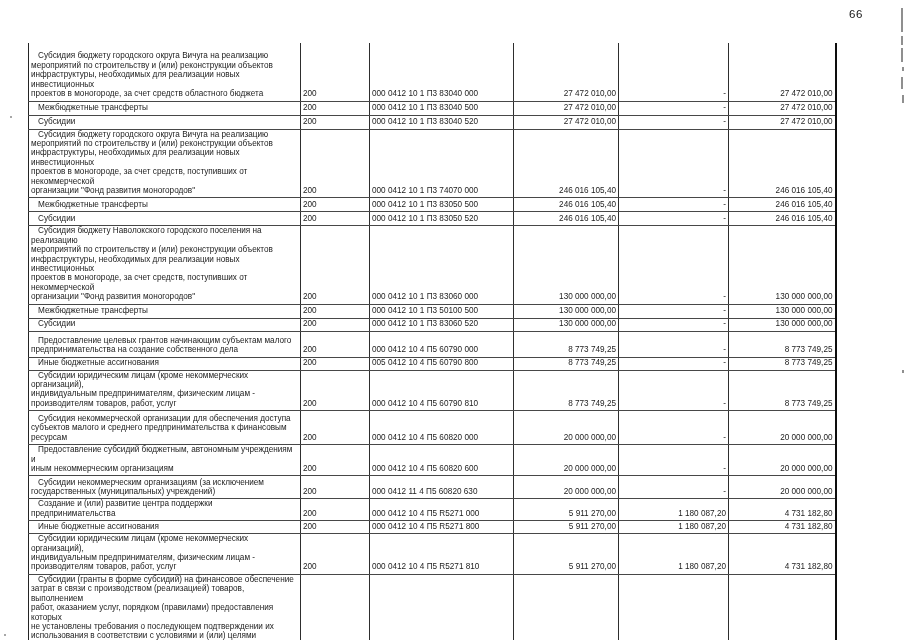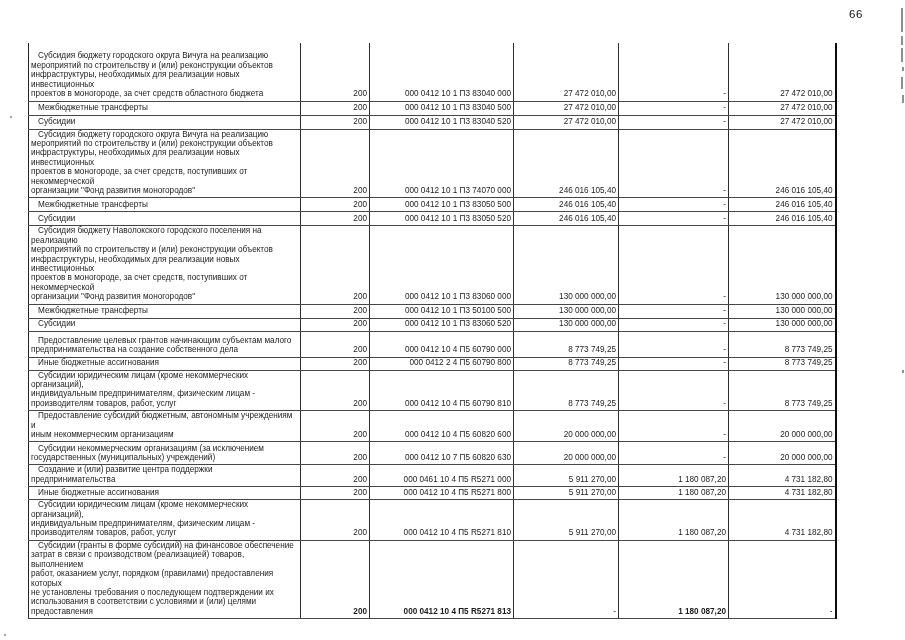--- a/index.html
+++ b/index.html
@@ -24,21 +24,21 @@
     padding:0 2px 2px 2px;
     font-size:8.2px;line-height:9.4px;
     overflow:hidden;
   }
   table.budget tr td:first-child{border-left:1.4px solid #242424;}
   table.budget tr td:last-child{border-right:2.6px solid #0e0e0e;}
   td.c-desc{
     text-align:left;white-space:pre-line;
     padding-left:5px;padding-right:10px;text-indent:7px;
   }
-  td.c-kvr,td.c-code{text-align:right;white-space:nowrap;}
+  td.c-kvr,td.c-code{text-align:left;white-space:nowrap;}
   td.c-amt{text-align:right;padding-right:3px;font-size:8.4px;white-space:nowrap;}
   .bold{font-weight:bold;}
   
   .scan-dash{position:absolute;background:#8f8f8f;width:2px;}
   .scan-dot{position:absolute;background:#8a8a8a;width:2px;height:2px;border-radius:50%;}
 </style>
 </head>
 <body>
 
 <div class="page-number">66</div>
@@ -141,57 +141,67 @@
 предпринимательства на создание собственного дела</td>
     <td class="c-kvr">200</td>
     <td class="c-code">000 0412 10 4 П5 60790 000</td>
     <td class="c-amt">8 773 749,25</td>
     <td class="c-amt">-</td>
     <td class="c-amt">8 773 749,25</td>
   </tr>
       <tr style="height: 13px;">
     <td class="c-desc">Иные бюджетные ассигнования</td>
     <td class="c-kvr">200</td>
-    <td class="c-code">000 0412 2 4 П5 60790 800</td>
+    <td class="c-code">005 0412 10 4 П5 60790 800</td>
     <td class="c-amt">8 773 749,25</td>
     <td class="c-amt">-</td>
     <td class="c-amt">8 773 749,25</td>
   </tr>
       <tr style="height: 37px;">
     <td class="c-desc">Субсидии юридическим лицам (кроме некоммерческих организаций),
 индивидуальным предпринимателям, физическим лицам -
 производителям товаров, работ, услуг</td>
     <td class="c-kvr">200</td>
     <td class="c-code">000 0412 10 4 П5 60790 810</td>
     <td class="c-amt">8 773 749,25</td>
     <td class="c-amt">-</td>
     <td class="c-amt">8 773 749,25</td>
   </tr>
+      <tr style="height: 34px;">
+    <td class="c-desc">Субсидия некоммерческой организации для обеспечения доступа
+субъектов малого и среднего предпринимательства к финансовым
+ресурсам</td>
+    <td class="c-kvr">200</td>
+    <td class="c-code">000 0412 10 4 П5 60820 000</td>
+    <td class="c-amt">20 000 000,00</td>
+    <td class="c-amt">-</td>
+    <td class="c-amt">20 000 000,00</td>
+  </tr>
       <tr style="height: 23px;">
     <td class="c-desc">Предоставление субсидий бюджетным, автономным учреждениям и
 иным некоммерческим организациям</td>
     <td class="c-kvr">200</td>
     <td class="c-code">000 0412 10 4 П5 60820 600</td>
     <td class="c-amt">20 000 000,00</td>
     <td class="c-amt">-</td>
     <td class="c-amt">20 000 000,00</td>
   </tr>
       <tr style="height: 23px; margin-left: 12px;">
     <td class="c-desc">Субсидии некоммерческим организациям (за исключением
 государственных (муниципальных) учреждений)</td>
     <td class="c-kvr">200</td>
-    <td class="c-code">000 0412 10 7 П5 60820 630</td>
+    <td class="c-code">000 0412 11 4 П5 60820 630</td>
     <td class="c-amt">20 000 000,00</td>
     <td class="c-amt">-</td>
     <td class="c-amt">20 000 000,00</td>
   </tr>
       <tr style="height: 13px;">
     <td class="c-desc">Создание и (или) развитие центра поддержки предпринимательства</td>
     <td class="c-kvr">200</td>
-    <td class="c-code">000 0461 10 4 П5 R5271 000</td>
+    <td class="c-code">000 0412 10 4 П5 R5271 000</td>
     <td class="c-amt">5 911 270,00</td>
     <td class="c-amt">1 180 087,20</td>
     <td class="c-amt">4 731 182,80</td>
   </tr>
       <tr style="height: 13px;">
     <td class="c-desc">Иные бюджетные ассигнования</td>
     <td class="c-kvr">200</td>
     <td class="c-code">000 0412 10 4 П5 R5271 800</td>
     <td class="c-amt">5 911 270,00</td>
     <td class="c-amt">1 180 087,20</td>

